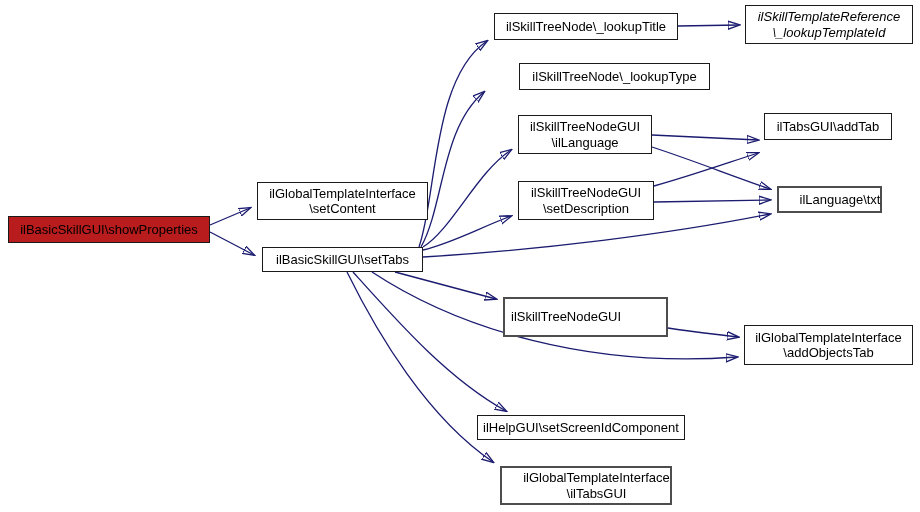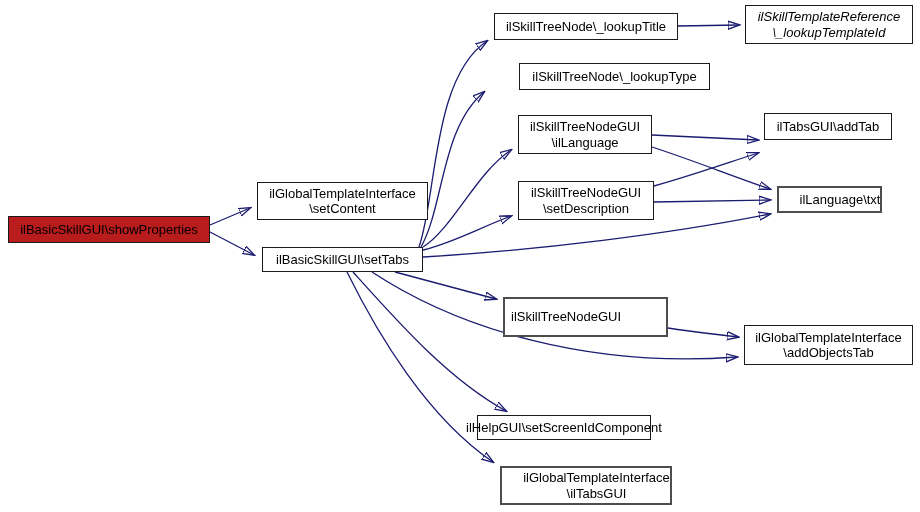--- a/index.html
+++ b/index.html
@@ -95,21 +95,21 @@
 
   <div class="node thick leftal" style="left:503px;top:297px;width:165px;height:40px;">
     <span>ilSkillTreeNodeGUI</span>
   </div>
 
   <div class="node" style="left:744px;top:325px;width:169px;height:40px;">
     <span>ilGlobalTemplateInterface</span>
     <span>\addObjectsTab</span>
   </div>
 
-  <div class="node" style="left:477px;top:415px;width:174px;height:25px;">
+  <div class="node" style="left:477px;top:415px;width:208px;height:25px;">
     <span>ilHelpGUI\setScreenIdComponent</span>
   </div>
 
   <div class="node thick" style="left:500px;top:466px;width:172px;height:39px;">
     <span>ilGlobalTemplateInterface</span>
     <span>\ilTabsGUI</span>
   </div>
 
 </div>
 

